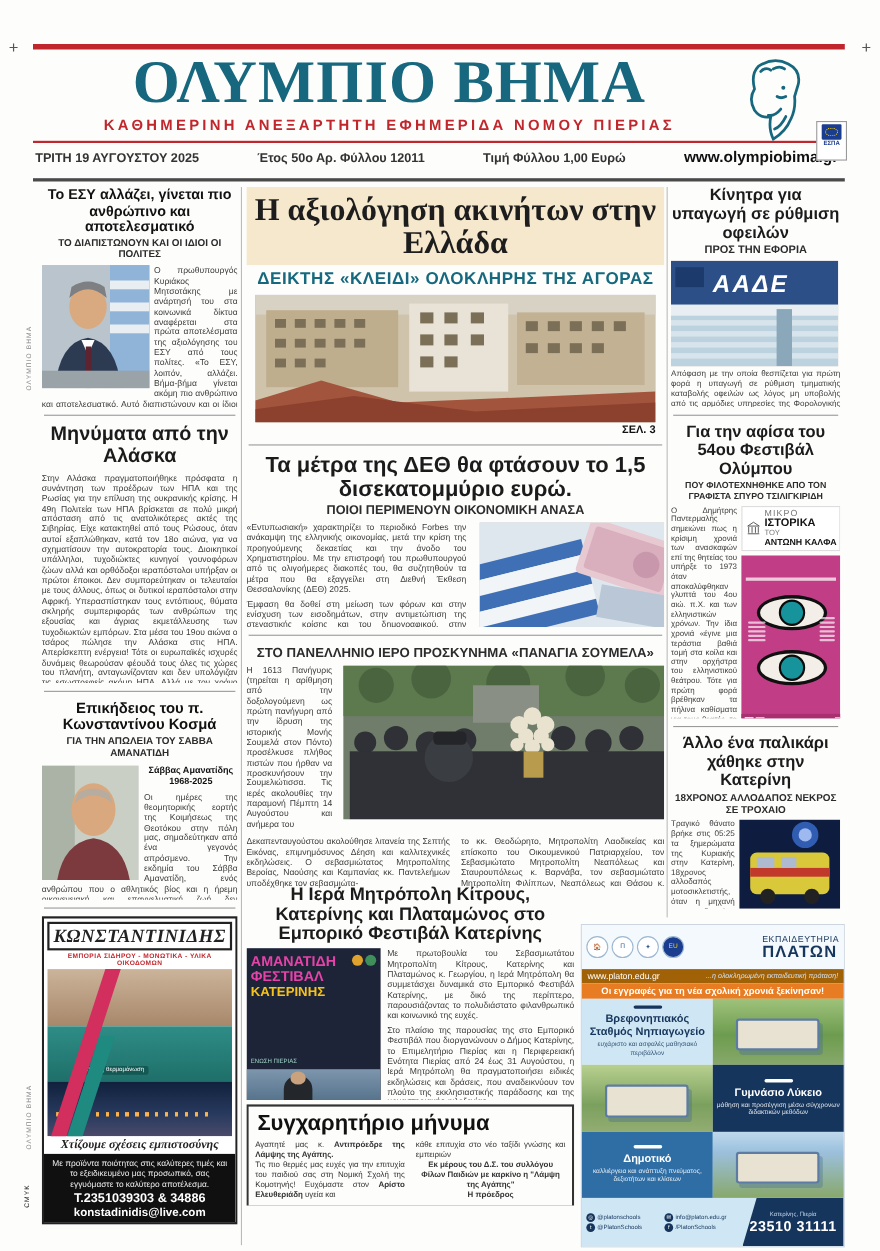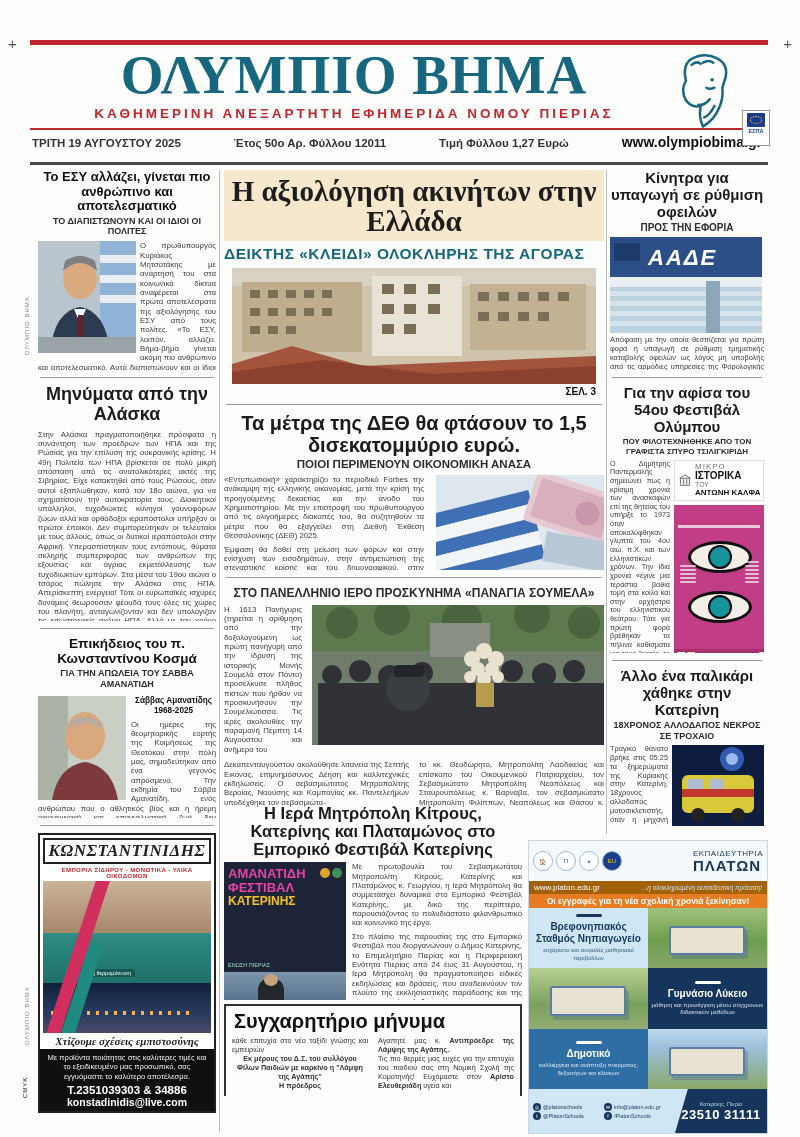--- a/index.html
+++ b/index.html
@@ -29,21 +29,21 @@
   .t-sm{font-size:13px;font-weight:bold;text-align:center;line-height:1.12;color:#14244a;}
   .sub{font-size:11.5px;font-weight:bold;text-align:center;color:#2c2c2c;margin-top:2px;line-height:1.15;}
   .sub-sm{font-size:9px;font-weight:bold;text-align:center;color:#2c2c2c;margin-top:2px;line-height:1.2;}
   .body{font-size:7.8px;line-height:1.2;color:#3c3c3c;text-align:justify;}
   .body p{margin:0 0 4px;}
   .page-ref{font-weight:bold;font-size:10px;color:#111;text-align:right;margin-top:2px;}
   .photo{position:relative;overflow:hidden;background:#ccc;}
   
   .main-head{background:#f6e8cd;padding:6px 4px 4px;}
   .main-head .h{font-family:"Liberation Serif",serif;font-weight:bold;font-size:29px;line-height:1.05;text-align:center;color:#1d1d1d;}
-  .main-sub{color:#15687d;font-weight:bold;font-size:15.5px;text-align:left;margin:4px 0 5px;letter-spacing:.5px;}
+  .main-sub{color:#15687d;font-weight:bold;font-size:15.5px;text-align:center;margin:4px 0 5px;letter-spacing:.5px;}
   .two-col{column-count:2;column-gap:10px;}
   
   .kbox{border:2px solid #222;background:#fff;}
   .kname{font-family:"Liberation Serif",serif;font-weight:bold;font-style:italic;font-size:17px;text-align:center;border:2px solid #222;margin:3px;padding:1px 0;letter-spacing:.5px;}
   .kprod{color:#c0272d;font-weight:bold;font-size:6px;text-align:center;letter-spacing:.4px;margin:1px 0 2px;}
   .kslogan{font-family:"Liberation Serif",serif;font-style:italic;font-weight:bold;font-size:11px;text-align:center;margin:2px 0;}
   .kblack{background:#101010;color:#eee;text-align:center;padding:4px 3px;}
   .kmsg{font-size:7.6px;line-height:1.25;}
   .kphone{font-weight:bold;font-size:11.5px;margin-top:3px;color:#fff;}
   .kmail{font-weight:bold;font-size:10.5px;color:#fff;}
@@ -119,21 +119,21 @@
         <path d="M36 44 q-5 6 -10 5"></path>
         <path d="M40 50 q-4 8 -9 10"></path>
         <circle cx="38" cy="27" r="1.6" fill="#17687e" stroke="none"></circle>
       </g>
     </svg>
   </div>
   <div class="mast-sub">ΚΑΘΗΜΕΡΙΝΗ ΑΝΕΞΑΡΤΗΤΗ ΕΦΗΜΕΡΙΔΑ ΝΟΜΟΥ ΠΙΕΡΙΑΣ</div>
   <div class="dateline">
     <span class="b">ΤΡΙΤΗ 19 ΑΥΓΟΥΣΤΟΥ 2025</span>
     <span class="b">Έτος 50ο Αρ. Φύλλου 12011</span>
-    <span class="b">Τιμή Φύλλου 1,27 Ευρώ</span>
+    <span class="b">Τιμή Φύλλου 1,00 Ευρώ</span>
     <span class="site">www.olympiobima.gr</span>
   </div>
 </div>
 <div class="abs espa">
   <div class="flag"></div>
   <div class="t">ΕΣΠΑ</div>
 </div>
 <div class="abs mast-rule"></div>
 
 <div class="abs vline" style="left:219px;top:170px;height:962px;"></div>
@@ -375,39 +375,39 @@
           <span style="width:10px;height:10px;border-radius:50%;background:#e0a22e;display:block;"></span>
           <span style="width:10px;height:10px;border-radius:50%;background:#3f8f5a;display:block;"></span>
         </div>
         <div style="position:absolute;left:4px;bottom:40px;color:#9fd6c8;font-size:5.5px;">ΕΝΩΣΗ ΠΙΕΡΙΑΣ</div>
         <div style="position:absolute;left:0;bottom:0;width:100%;height:36px;background:linear-gradient(180deg,#7d96ad,#4d6a84);">
           <div style="position:absolute;left:34px;bottom:0;width:26px;height:30px;background:#23262b;border-radius:12px 12px 0 0;"></div>
           <div style="position:absolute;left:40px;bottom:22px;width:14px;height:12px;background:#caa27e;border-radius:50%;"></div>
         </div>
       </div>
       <div class="body" style="overflow:hidden;">
-        <p>Με πρωτοβουλία του Σεβασμιωτάτου Μητροπολίτη Κίτρους, Κατερίνης και Πλαταμώνος κ. Γεωργίου, η Ιερά Μητρόπολη θα συμμετάσχει δυναμικά στο Εμπορικό Φεστιβάλ Κατερίνης, με δικό της περίπτερο, παρουσιάζοντας το πολυδιάστατο φιλανθρωπικό και κοινωνικό της έργο.</p>
+        <p>Με πρωτοβουλία του Σεβασμιωτάτου Μητροπολίτη Κίτρους, Κατερίνης και Πλαταμώνος κ. Γεωργίου, η Ιερά Μητρόπολη θα συμμετάσχει δυναμικά στο Εμπορικό Φεστιβάλ Κατερίνης, με δικό της περίπτερο, παρουσιάζοντας το πολυδιάστατο φιλανθρωπικό και κοινωνικό της ευχές.</p>
         <p>Στο πλαίσιο της παρουσίας της στο Εμπορικό Φεστιβάλ που διοργανώνουν ο Δήμος Κατερίνης, το Επιμελητήριο Πιερίας και η Περιφερειακή Ενότητα Πιερίας από 24 έως 31 Αυγούστου, η Ιερά Μητρόπολη θα πραγματοποιήσει ειδικές εκδηλώσεις και δράσεις, που αναδεικνύουν τον πλούτο της εκκλησιαστικής παράδοσης και της μοναστηριακής φιλοξενίας.</p>
 
       </div>
       <div class="clear"></div>
     </div>
   </div>
 
   <div class="congrats" style="height:82px;overflow:hidden;margin-top:4px;">
     <div class="ct">Συγχαρητήριο μήνυμα</div>
     <div class="cols">
       <div class="c">
+        <span>Αγαπητέ μας κ. </span><span class="b">Αντιπρόεδρε της Λάμψης της Αγάπης.</span><br>
+        <span>Τις πιο θερμές μας ευχές για την επιτυχία του παιδιού σας στη Νομική Σχολή της Κομοτηνής! Ευχόμαστε στον </span><span class="b">Αρίστο Ελευθεριάδη</span><span> υγεία και</span>
+      </div>
+      <div class="c">
         <span>κάθε επιτυχία στο νέο ταξίδι γνώσης και εμπειριών</span>
         <div class="cen">Εκ μέρους του Δ.Σ. του συλλόγου Φίλων Παιδιών με καρκίνο η "Λάμψη της Αγάπης"</div>
         <div class="cen">Η πρόεδρος</div>
-      </div>
-      <div class="c">
-        <span>Αγαπητέ μας κ. </span><span class="b">Αντιπρόεδρε της Λάμψης της Αγάπης.</span><br>
-        <span>Τις πιο θερμές μας ευχές για την επιτυχία του παιδιού σας στη Νομική Σχολή της Κομοτηνής! Ευχόμαστε στον </span><span class="b">Αρίστο Ελευθεριάδη</span><span> υγεία και</span>
       </div>
     </div>
   </div>
 </div>
 
 <div class="abs col" style="left:610px;top:170px;width:154px;height:664px;">
 
   <div style="height:200px;overflow:hidden;">
     <div class="t-md">Κίνητρα για υπαγωγή σε ρύθμιση οφειλών</div>
     <div class="sub-sm" style="font-size:10px;">ΠΡΟΣ ΤΗΝ ΕΦΟΡΙΑ</div>

